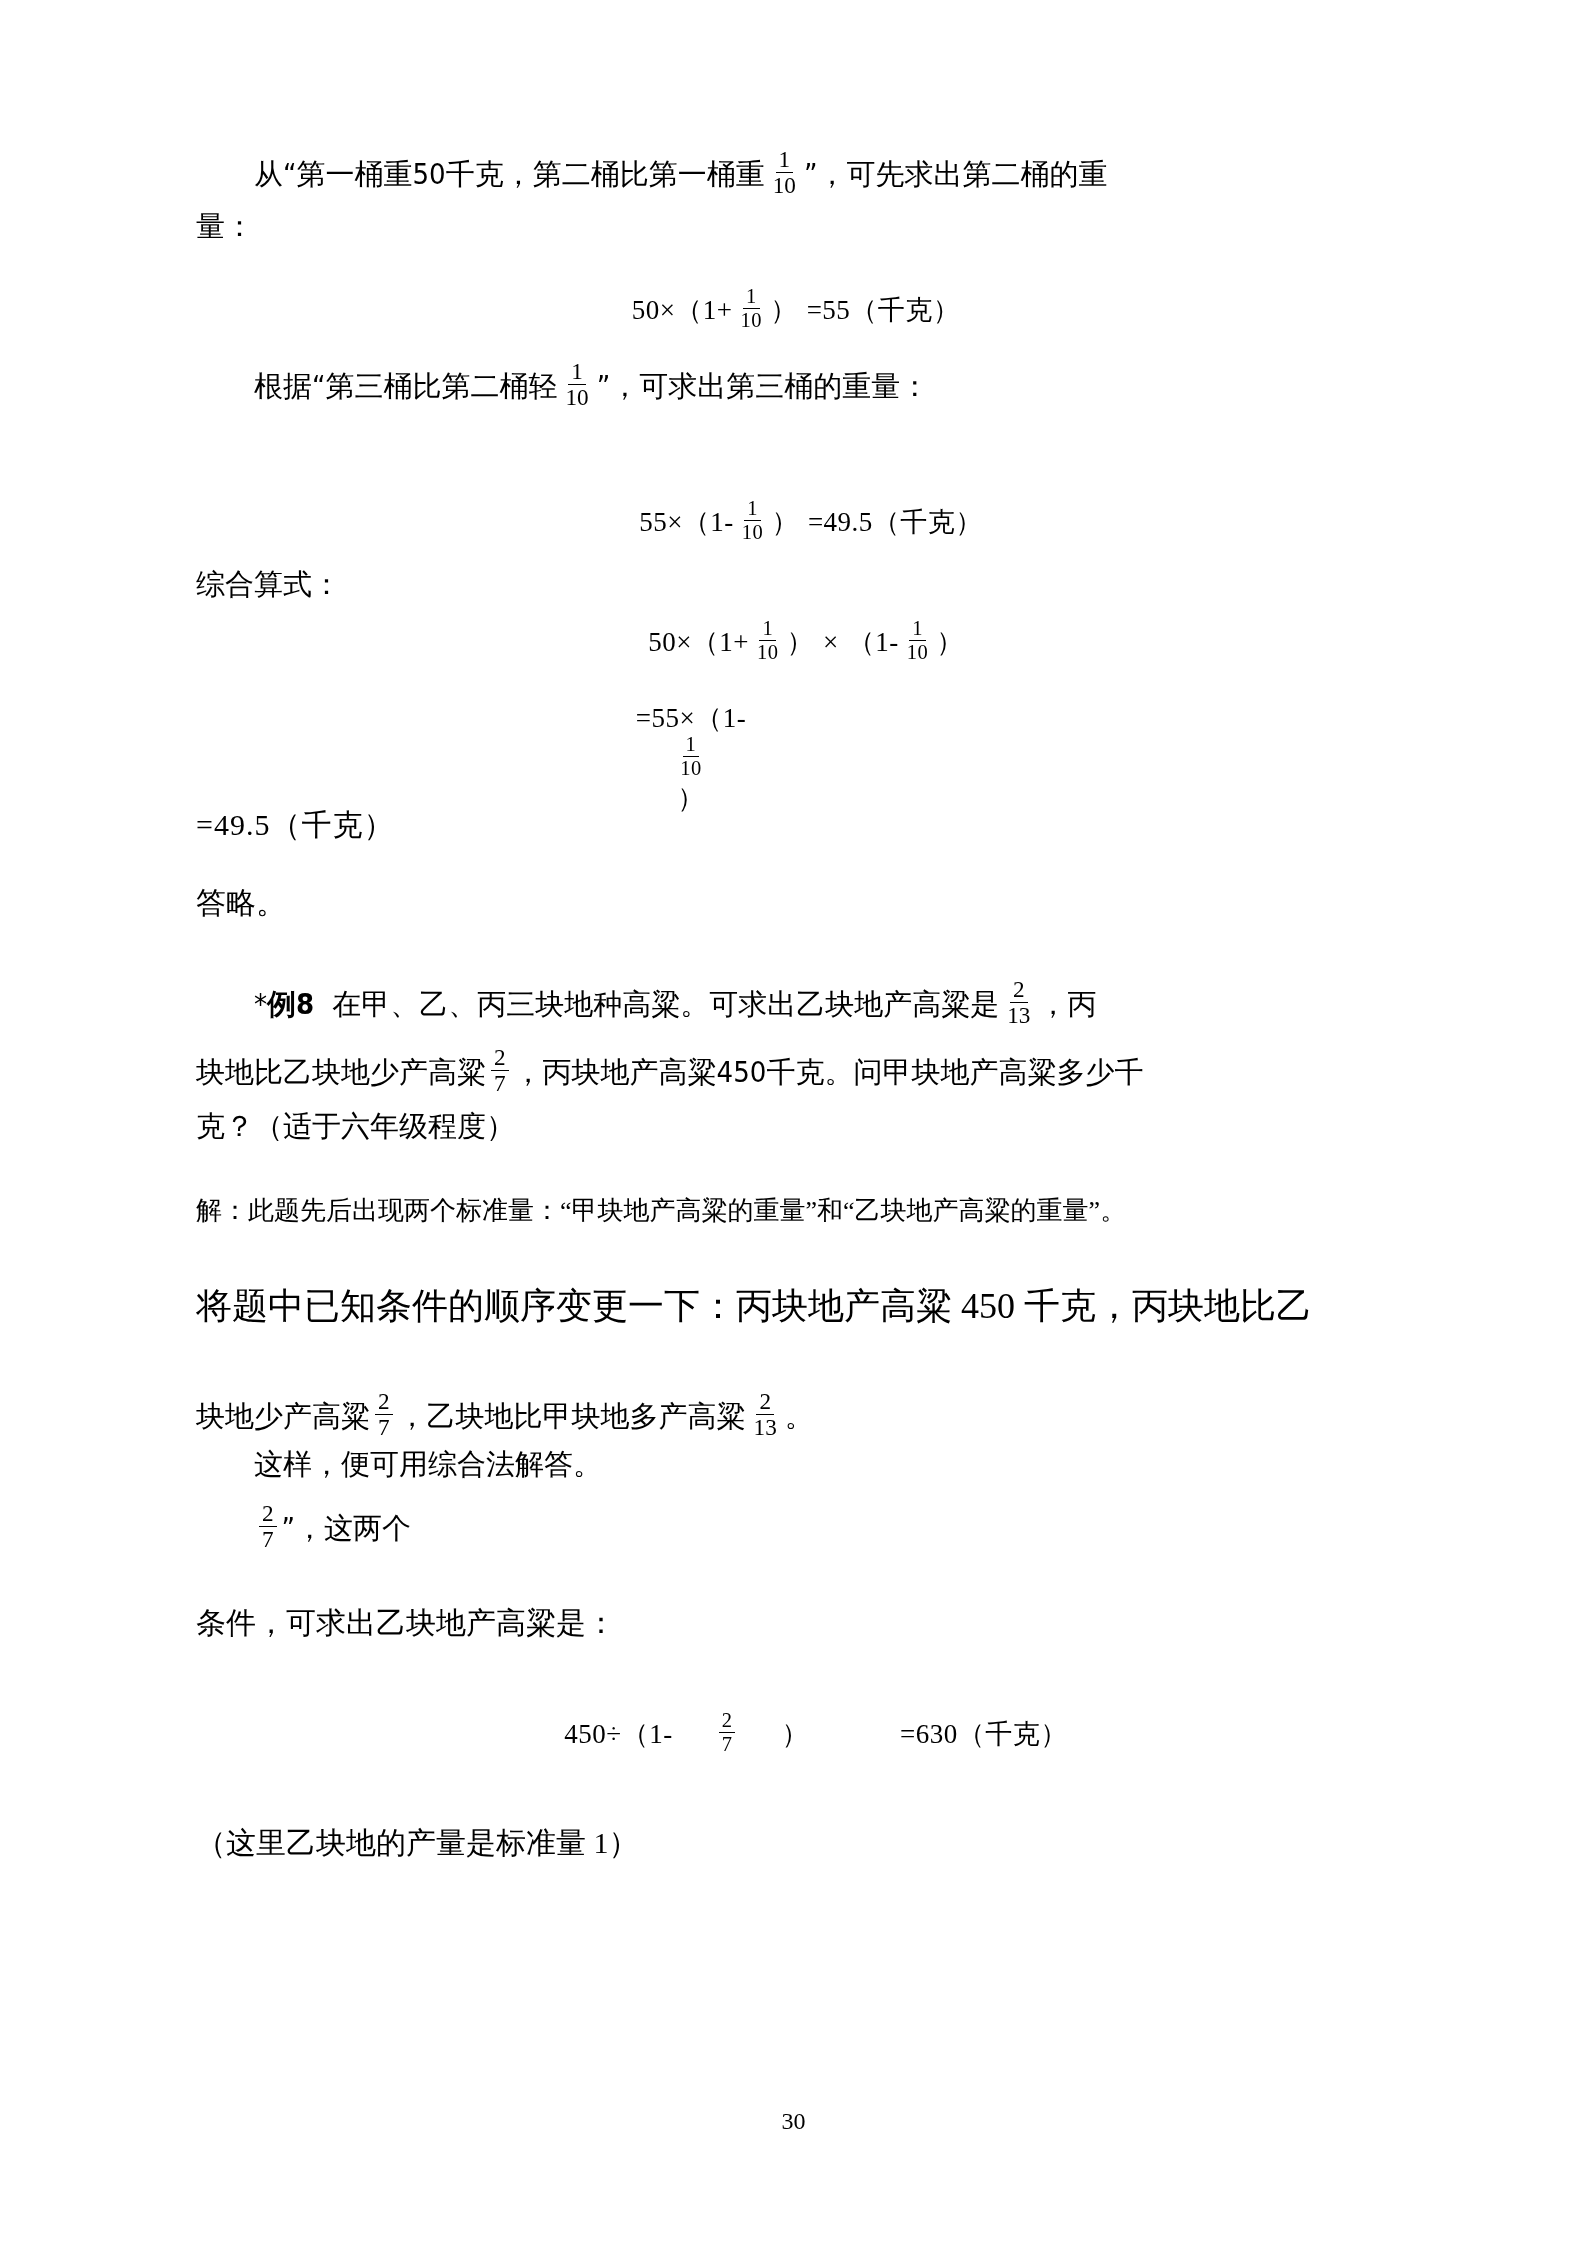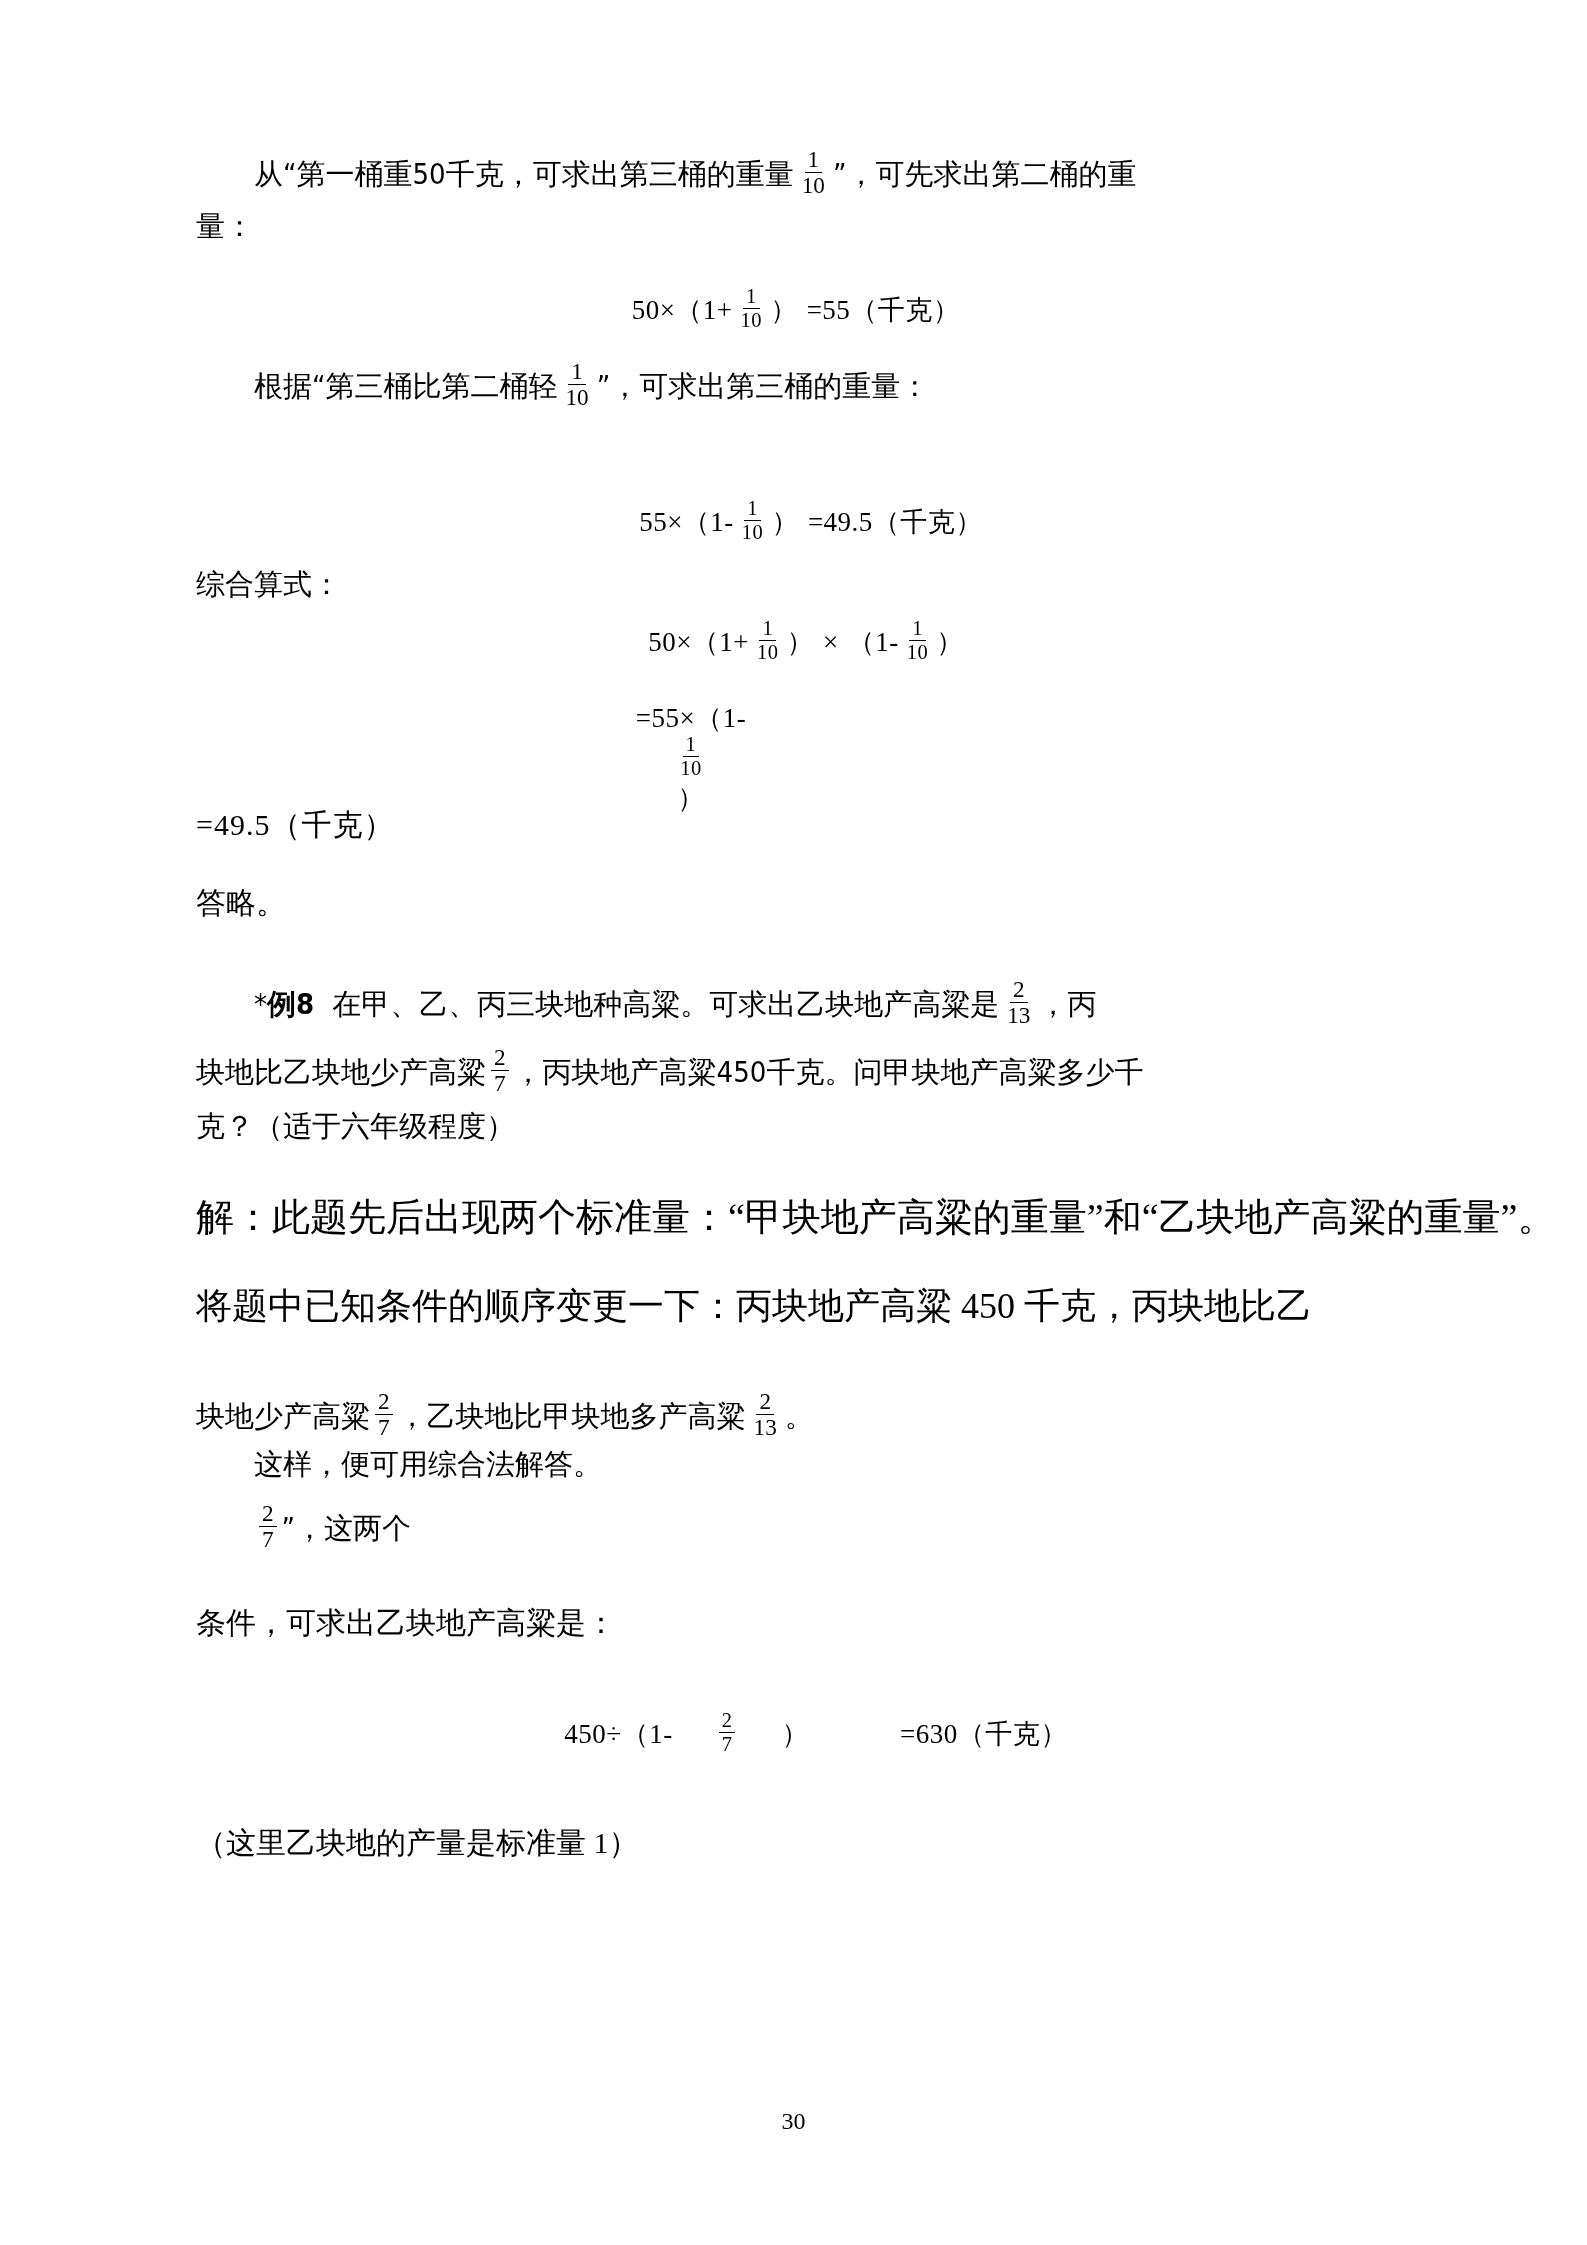--- a/index.html
+++ b/index.html
@@ -99,21 +99,21 @@
   .row { position: absolute; left: 0; width: 1200px; }
 </style>
 </head>
 <body>
 
 <div class="page">
   <div class="content">
 
     <div class="row" style="top:150px;">
       <div class="line sans indent2">
-        <span>从“第一桶重50千克，可求出第三桶的重量</span>
+        <span>从“第一桶重50千克，第二桶比第一桶重</span>
         <span class="frac">
           <span class="num">1</span>
           <span class="den">10</span>
         </span>
         <span>”，可先求出第二桶的重</span>
       </div>
     </div>
 
     <div class="row" style="top:212px;">
       <div class="line sans">
@@ -232,21 +232,21 @@
       </div>
     </div>
 
     <div class="row" style="top:1112px;">
       <div class="line sans">
         <span>克？（适于六年级程度）</span>
       </div>
     </div>
 
     <div class="row" style="top:1198px;">
-      <div class="line serif" style="font-size:38px;">
+      <div class="line serif" style="font-size:26px;">
         <span>解：此题先后出现两个标准量：“甲块地产高粱的重量”和“乙块地产高粱的重量”。</span>
       </div>
     </div>
 
     <div class="row" style="top:1288px;">
       <div class="line serif" style="font-size:36px;">
         <span>将题中已知条件的顺序变更一下：丙块地产高粱 450 千克，丙块地比乙</span>
       </div>
     </div>
 

